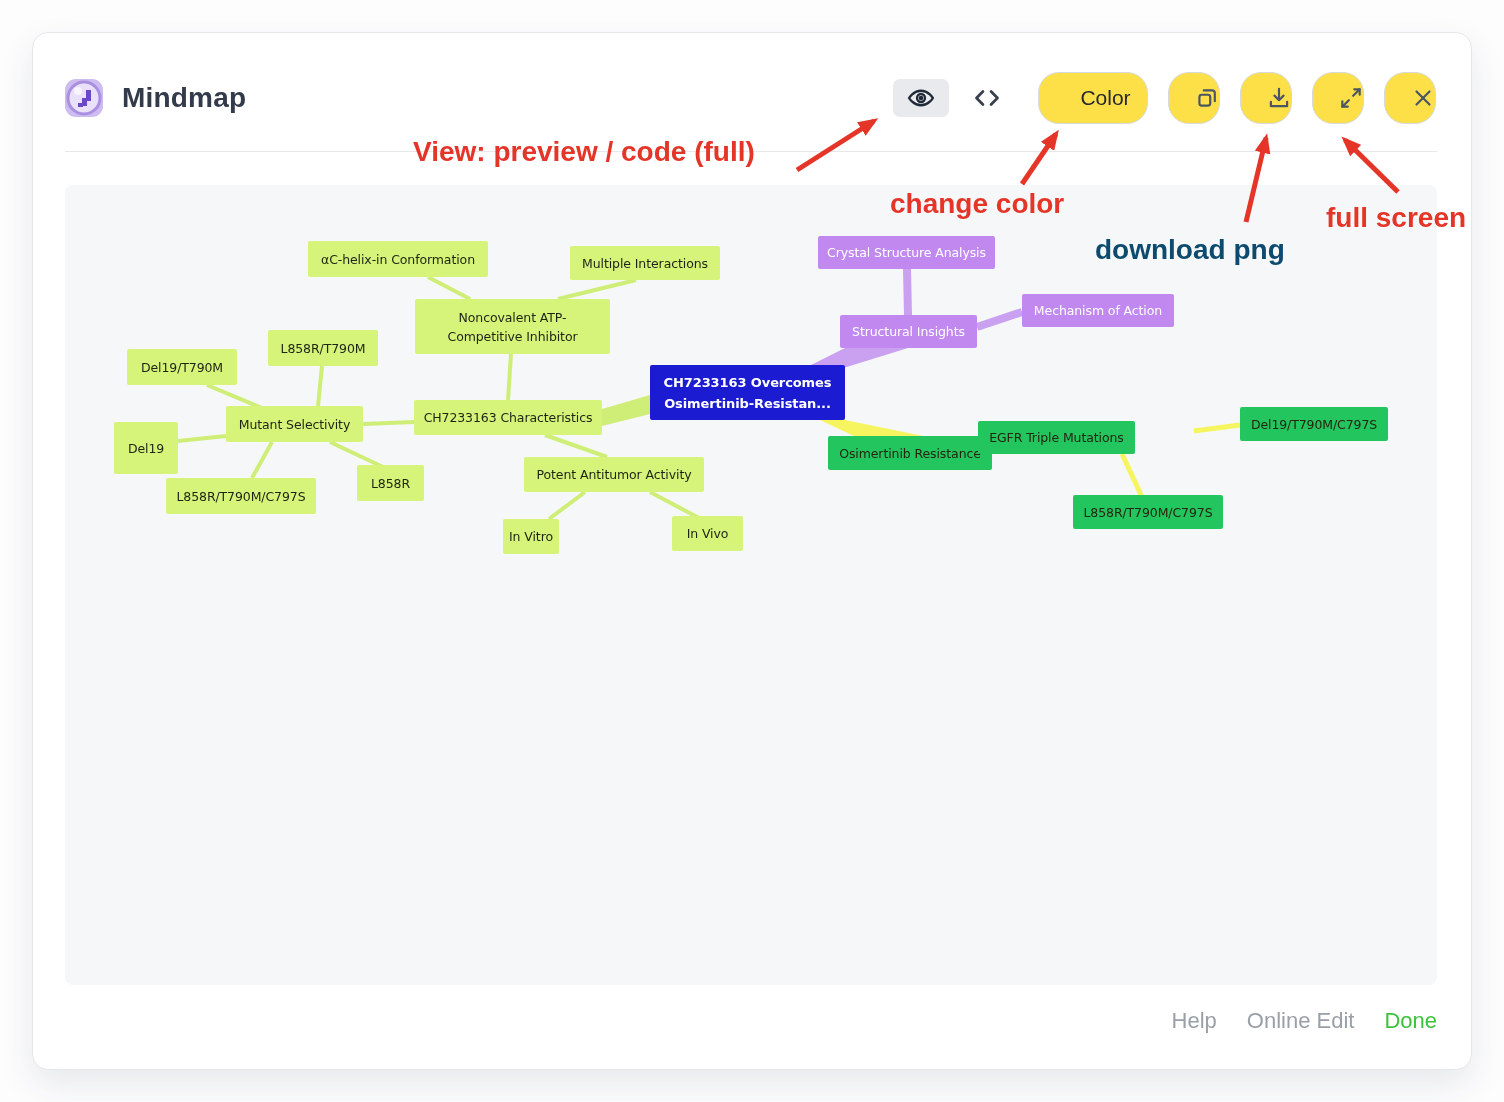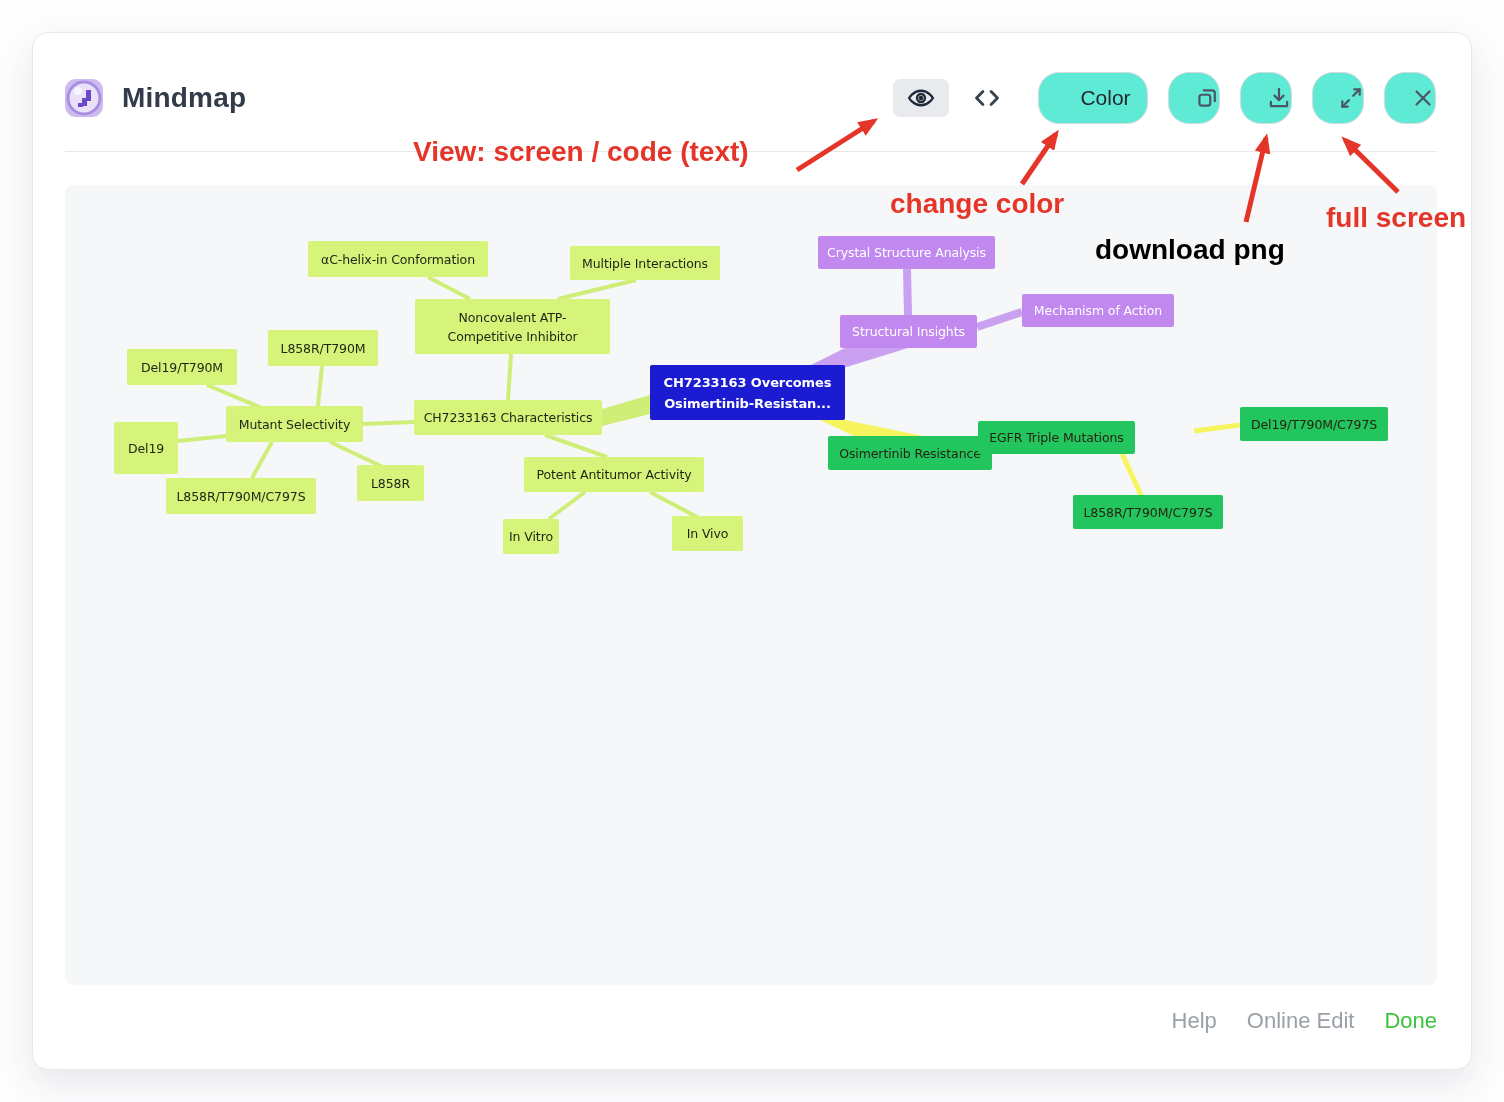--- a/index.html
+++ b/index.html
@@ -22,21 +22,21 @@
   .title-wrap{display:flex;align-items:center;gap:16px;}
   .page-title{font-size:28px;font-weight:700;color:#333b4b;letter-spacing:.2px;}
   .toolbar{display:flex;align-items:center;}
   .view-btn{
     display:flex;align-items:center;justify-content:center;
     border:none;background:transparent;cursor:pointer;padding:0;
   }
   .view-btn.active{width:56px;height:38px;background:#e8eaee;border-radius:7px;}
   .view-btn.code{width:36px;height:38px;margin-left:20px;margin-right:33px;}
   .btn{
-    background:#5eead4;border:1.5px solid #d6dade;border-radius:21px;cursor:pointer;
+    background:#fde047;border:1.5px solid #d6dade;border-radius:21px;cursor:pointer;
     display:flex;align-items:center;justify-content:center;padding-left:31px;
   }
   .color-btn{width:110px;height:52px;font-size:21px;color:#24292f;
     font-family:"Liberation Sans","DejaVu Sans",sans-serif;}
   .icon-btn{width:52px;height:52px;margin-left:20px;}
   .divider{position:absolute;left:65px;top:151px;width:1372px;height:1px;background:#e7e8ea;z-index:1;}
   
   .canvas{
     position:absolute;left:65px;top:185px;width:1372px;height:800px;
     background:#f6f7f8;border-radius:8px;z-index:0;
@@ -200,23 +200,23 @@
     <marker id="ah" markerUnits="userSpaceOnUse" markerWidth="20" markerHeight="16" refX="15" refY="8" orient="auto">
       <path d="M0,0 L20,8 L0,16 Z" fill="#e53529"></path>
     </marker>
   </defs>
 <line x1="797" y1="170" x2="874" y2="121" stroke="#e53529" stroke-width="5" marker-end="url(#ah)"></line>
     <line x1="1022" y1="184" x2="1056" y2="134" stroke="#e53529" stroke-width="5" marker-end="url(#ah)"></line>
     <line x1="1246" y1="222" x2="1266" y2="138" stroke="#e53529" stroke-width="5" marker-end="url(#ah)"></line>
     <line x1="1398" y1="192" x2="1345" y2="140" stroke="#e53529" stroke-width="5" marker-end="url(#ah)"></line>
   </svg>
 <div class="ann-layer">
-    <div class="ann-text" style="left: 413px; top: 136px; color: rgb(229, 53, 41);">View: screen / code (text)</div>
+    <div class="ann-text" style="left: 413px; top: 136px; color: rgb(229, 53, 41);">View: preview / code (full)</div>
     <div class="ann-text" style="left: 890px; top: 188px; color: rgb(229, 53, 41);">change color</div>
-    <div class="ann-text" style="left: 1095px; top: 234px; color: #000000;">download png</div>
+    <div class="ann-text" style="left: 1095px; top: 234px; color: #0c4a6e;">download png</div>
     <div class="ann-text" style="left: 1326px; top: 202px; color: rgb(229, 53, 41);">full screen</div>
   </div>
 
 <div class="footer">
   <a>Help</a>
   <a>Online Edit</a>
   <a class="done">Done</a>
 </div>
 
 </body></html>

